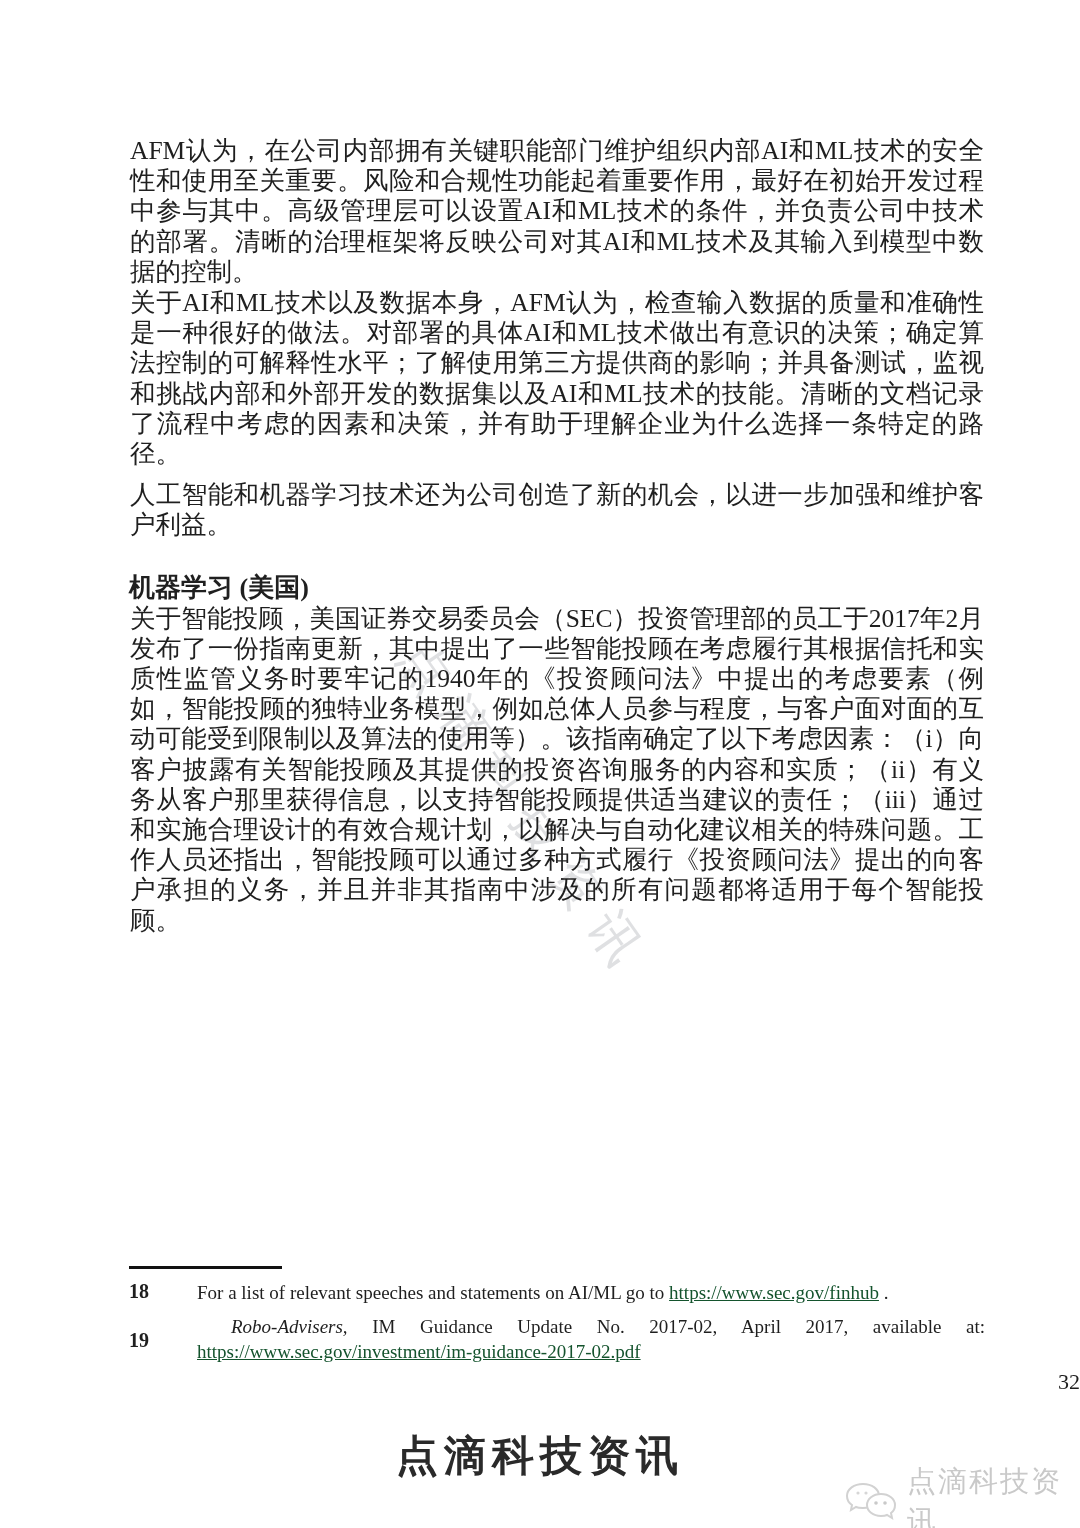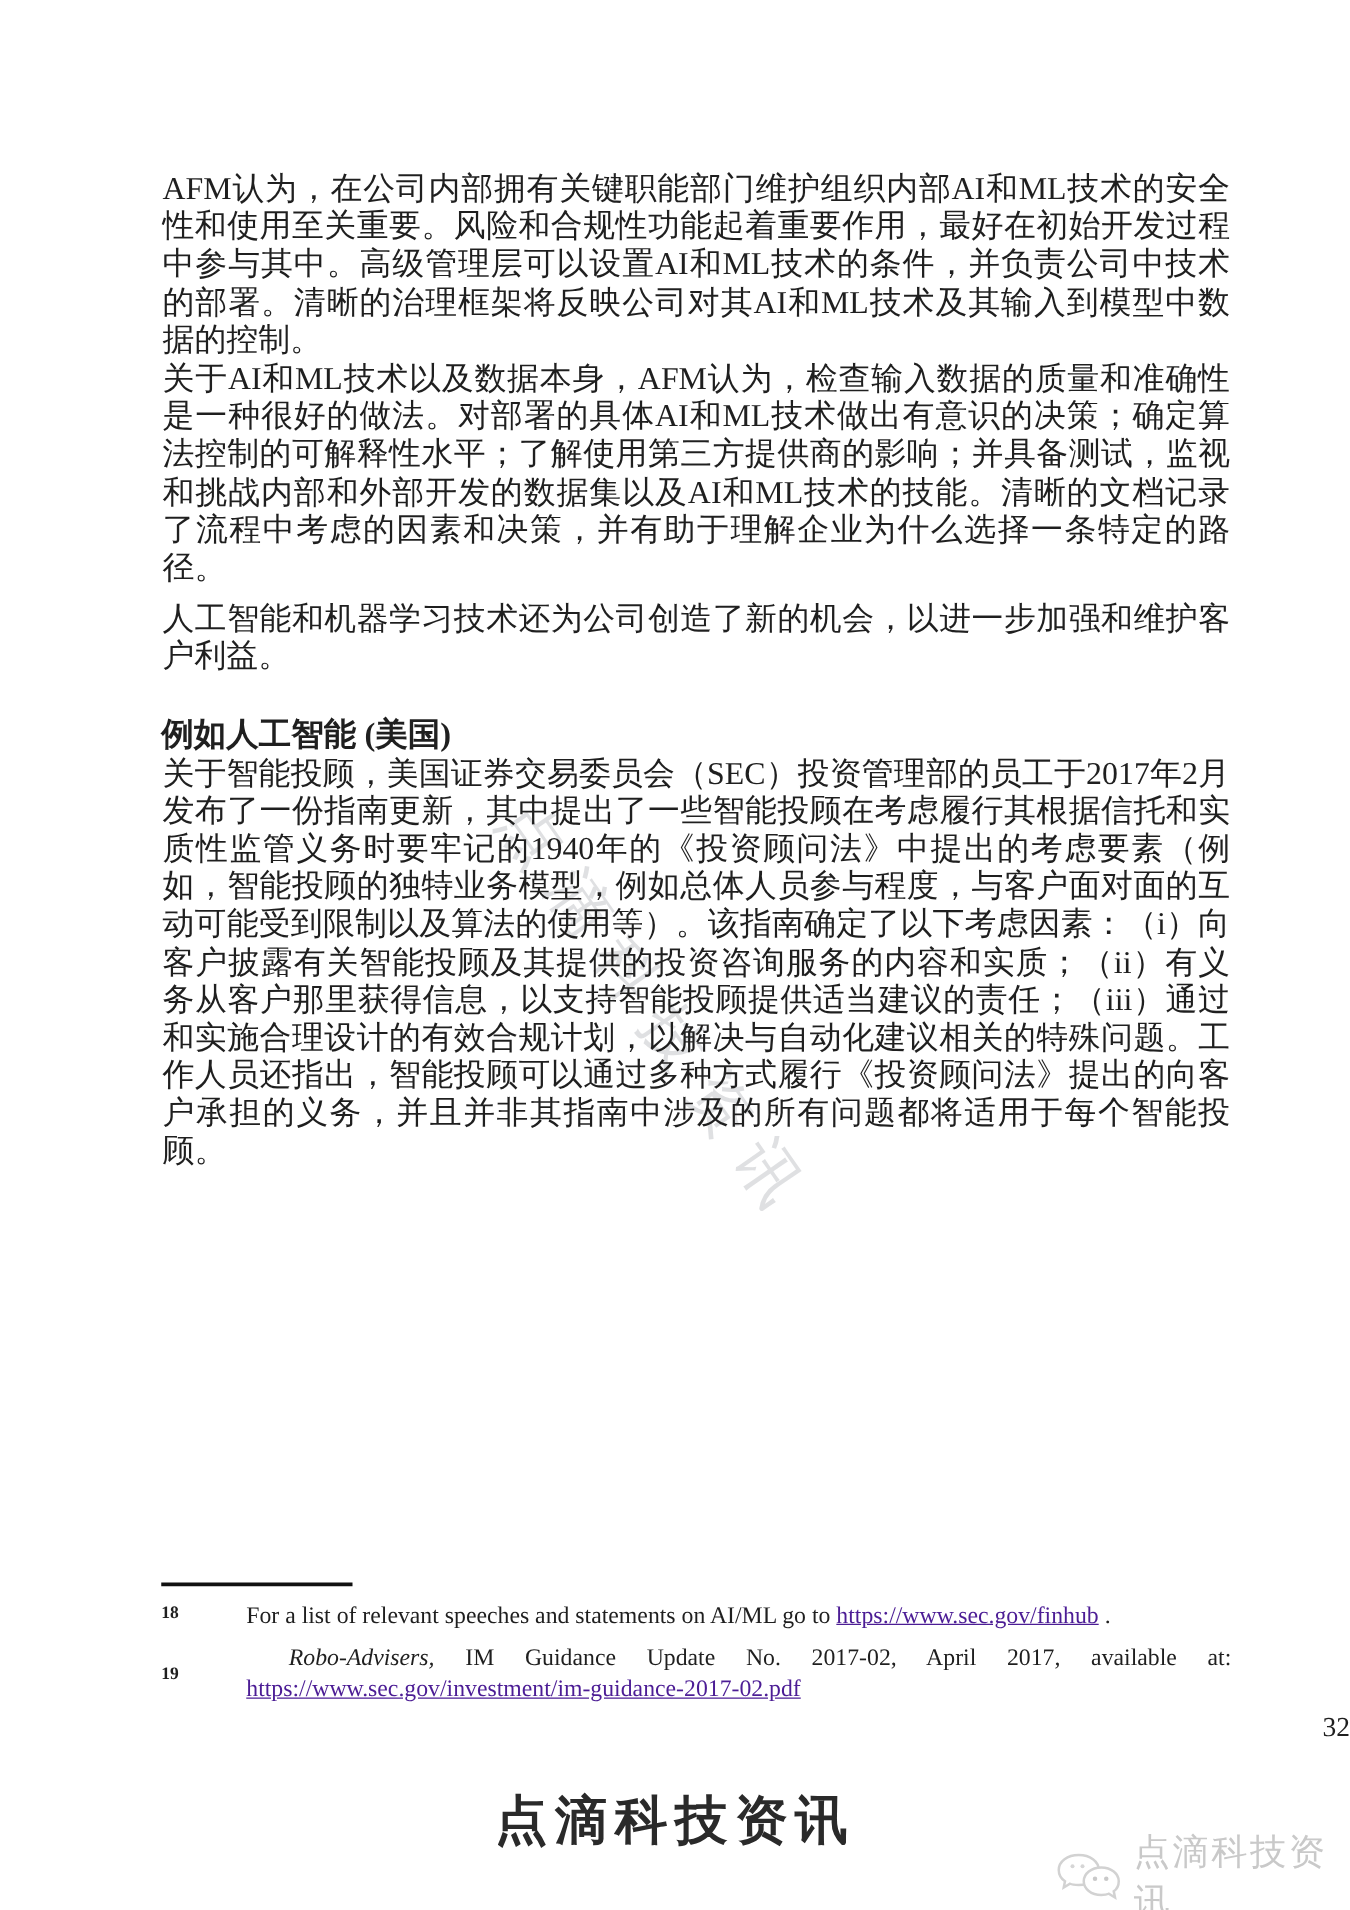--- a/index.html
+++ b/index.html
@@ -28,26 +28,26 @@
   .content h2.h-sec{margin-top:31px;}
   .content h2.h-finra{margin-top:38px;}
   .footnotes{
     position:absolute;left:129px;top:1266px;width:856px;
     font-size:19px;line-height:25px;color:#1f1f1f;
   }
   .fn-rule{width:153px;height:3px;background:#111;margin-bottom:11px;}
   .fn-row{display:flex;align-items:flex-start;}
   .fn-row.fn19{margin-top:9px;align-items:center;}
   .fn-num{
-    flex:0 0 68px;font-size:14px;font-weight:bold;line-height:20px;
+    flex:0 0 68px;font-size:20px;font-weight:bold;line-height:20px;
     padding-top:1px;
   }
   .fn-body{flex:1 1 auto;}
   .fn-just{text-align:justify;text-align-last:justify;}
-  .fn-link{color:#4c1d95;text-decoration:underline;cursor:pointer;}
+  .fn-link{color:#14532d;text-decoration:underline;cursor:pointer;}
   .fn-italic{font-style:italic;margin-left:34px;}
   .page-number{
     position:absolute;left:0;top:1369px;width:1080px;text-align:right;
     font-size:22px;color:#1f1f1f;
   }
   .brand-footer{
     position:absolute;left:0;top:1428px;width:1080px;text-align:center;
     font-size:42px;font-weight:600;letter-spacing:6px;color:#2a2a2a;
   }
   .corner-logo{
@@ -63,21 +63,21 @@
 <body>
 
 <div class="page">
 
   <div class="wm-diag">点滴科技资讯</div>
 
   <div class="content">
     <p>AFM认为，在公司内部拥有关键职能部门维护组织内部AI和ML技术的安全性和使用至关重要。风险和合规性功能起着重要作用，最好在初始开发过程中参与其中。高级管理层可以设置AI和ML技术的条件，并负责公司中技术的部署。清晰的治理框架将反映公司对其AI和ML技术及其输入到模型中数据的控制。</p>
     <p>关于AI和ML技术以及数据本身，AFM认为，检查输入数据的质量和准确性是一种很好的做法。对部署的具体AI和ML技术做出有意识的决策；确定算法控制的可解释性水平；了解使用第三方提供商的影响；并具备测试，监视和挑战内部和外部开发的数据集以及AI和ML技术的技能。清晰的文档记录了流程中考虑的因素和决策，并有助于理解企业为什么选择一条特定的路径。</p>
     <p class="gap-sm">人工智能和机器学习技术还为公司创造了新的机会，以进一步加强和维护客户利益。</p>
-    <h2 class="h-sec">例如人工智能 (美国)</h2>
+    <h2 class="h-sec">机器学习 (美国)</h2>
     <p>关于智能投顾，美国证券交易委员会（SEC）投资管理部的员工于2017年2月发布了一份指南更新，其中提出了一些智能投顾在考虑履行其根据信托和实质性监管义务时要牢记的1940年的《投资顾问法》中提出的考虑要素（例如，智能投顾的独特业务模型，例如总体人员参与程度，与客户面对面的互动可能受到限制以及算法的使用等）。该指南确定了以下考虑因素：（i）向客户披露有关智能投顾及其提供的投资咨询服务的内容和实质；（ii）有义务从客户那里获得信息，以支持智能投顾提供适当建议的责任；（iii）通过和实施合理设计的有效合规计划，以解决与自动化建议相关的特殊问题。工作人员还指出，智能投顾可以通过多种方式履行《投资顾问法》提出的向客户承担的义务，并且并非其指南中涉及的所有问题都将适用于每个智能投顾。</p>
   </div>
 
   <div class="footnotes">
     <div class="fn-rule"></div>
 
     <div class="fn-row">
       <span class="fn-num">18</span>
       <span class="fn-body">
         <span>For a list of relevant speeches and statements on AI/ML go to </span><a class="fn-link">https://www.sec.gov/finhub</a><span> .</span>

